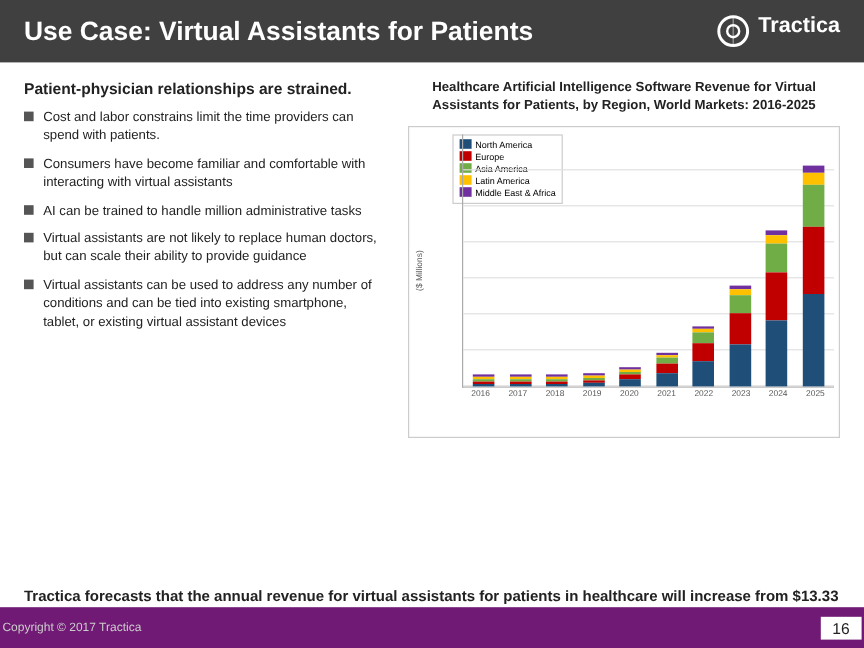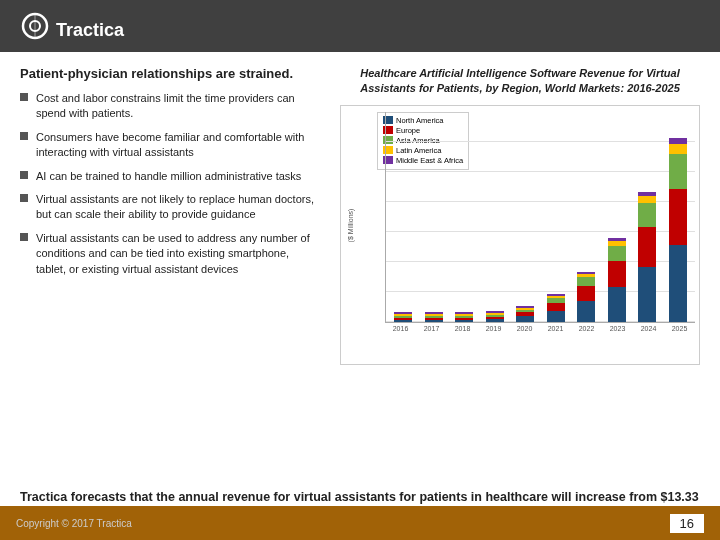--- a/index.html
+++ b/index.html
@@ -20,21 +20,21 @@
       justify-content: space-between;
       height: 52px;
     }
     .header-title {
       color: #fff;
       font-size: 22px;
       font-weight: bold;
     }
     .logo-area {
       display: flex;
-      align-items: flex-end;
+      align-items: flex-start;
       gap: 6px;
     }
     .logo-icon {
       width: 30px;
       height: 30px;
     }
     .logo-text {
       color: #fff;
       font-size: 18px;
       font-weight: bold;
@@ -77,21 +77,20 @@
       background: #555;
       margin-top: 2px;
     }
 
     
     .right-col {
       flex: 1;
     }
     .chart-title {
       font-size: 11px;
-      font-style: italic;
       font-weight: bold;
       color: #222;
       text-align: center;
       margin-bottom: 8px;
       line-height: 1.4;
     }
 
     
     .chart-container {
       background: #fff;
@@ -199,26 +198,26 @@
       padding: 6px 20px 8px 20px;
       font-size: 12.5px;
       font-weight: bold;
       color: #222;
       line-height: 1.45;
       border-top: none;
     }
 
     
     .footer {
-      background: #a16207;
+      background: #701a75;
       height: 34px;
       display: flex;
       align-items: center;
       justify-content: space-between;
-      padding: 0 16px;
+      padding: 0 2px;
       position: absolute;
       bottom: 0;
       left: 0;
       right: 0;
     }
     .footer-text {
       color: #ccc;
       font-size: 10px;
     }
     .footer-page {
@@ -228,20 +227,21 @@
       font-size: 13px;
       padding: 2px 10px;
       min-width: 30px;
       text-align: center;
     }
   </style>
 </head>
 <body>
 
 <div class="header">
+  <span class="header-title">Use Case: Virtual Assistants for Patients</span>
   <div class="logo-area">
     <svg class="logo-icon" viewBox="0 0 30 30">
       <circle cx="15" cy="15" r="12" fill="none" stroke="#fff" stroke-width="2.5"></circle>
       <circle cx="15" cy="15" r="5" fill="none" stroke="#fff" stroke-width="2"></circle>
       <line x1="15" y1="3" x2="15" y2="27" stroke="#fff" stroke-width="1" opacity="0.5"></line>
     </svg>
     <span class="logo-text">Tractica</span>
   </div>
 </div>
 

